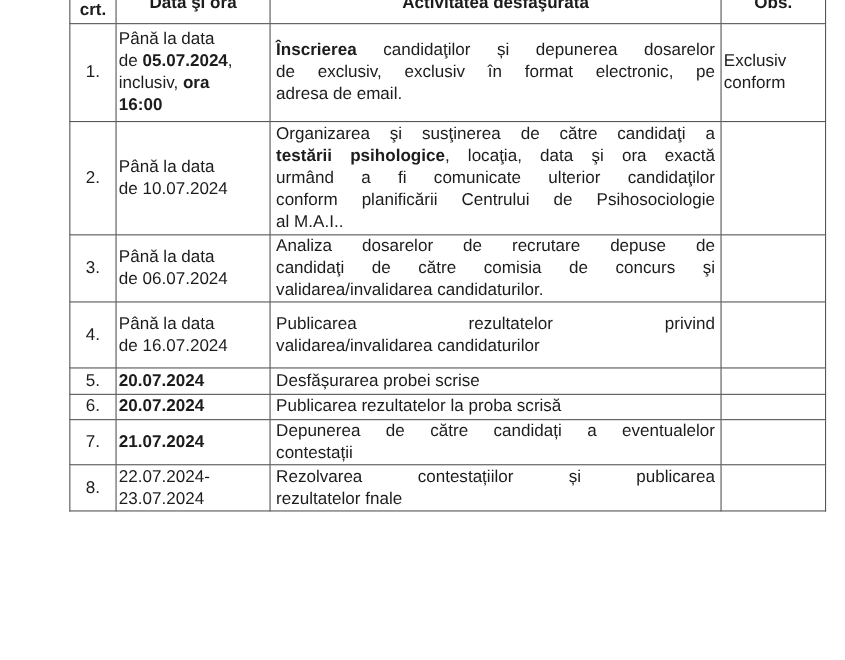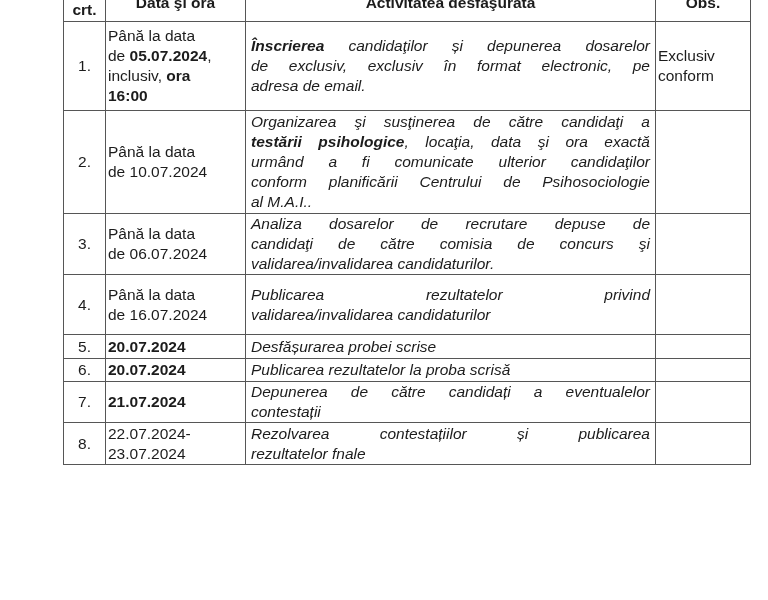--- a/index.html
+++ b/index.html
@@ -46,21 +46,21 @@
   #tbody tr:nth-child(3) { height: 61px; }
   #tbody tr:nth-child(4) { height: 60px; }
   #tbody tr:nth-child(5) { height: 24px; }
   #tbody tr:nth-child(6) { height: 23px; }
   #tbody tr:nth-child(7) { height: 40px; }
   #tbody tr:nth-child(8) { height: 42px; }
   td.cnum { text-align: center; }
   td.cdate { text-align: left; padding: 0 2px; }
   td.cact { padding: 0 5px; text-align: left; }
   td.cobs { padding: 0 2px; }
-  .aline { text-align: left; font-style: italic; }
+  .aline { text-align: left; }
   .aline.just { text-align: justify; text-align-last: justify; }
   b { font-weight: bold; }
 </style>
 </head>
 <body>
 
 <div>
   <div class="tablewrap">
     <table>
       <colgroup>

